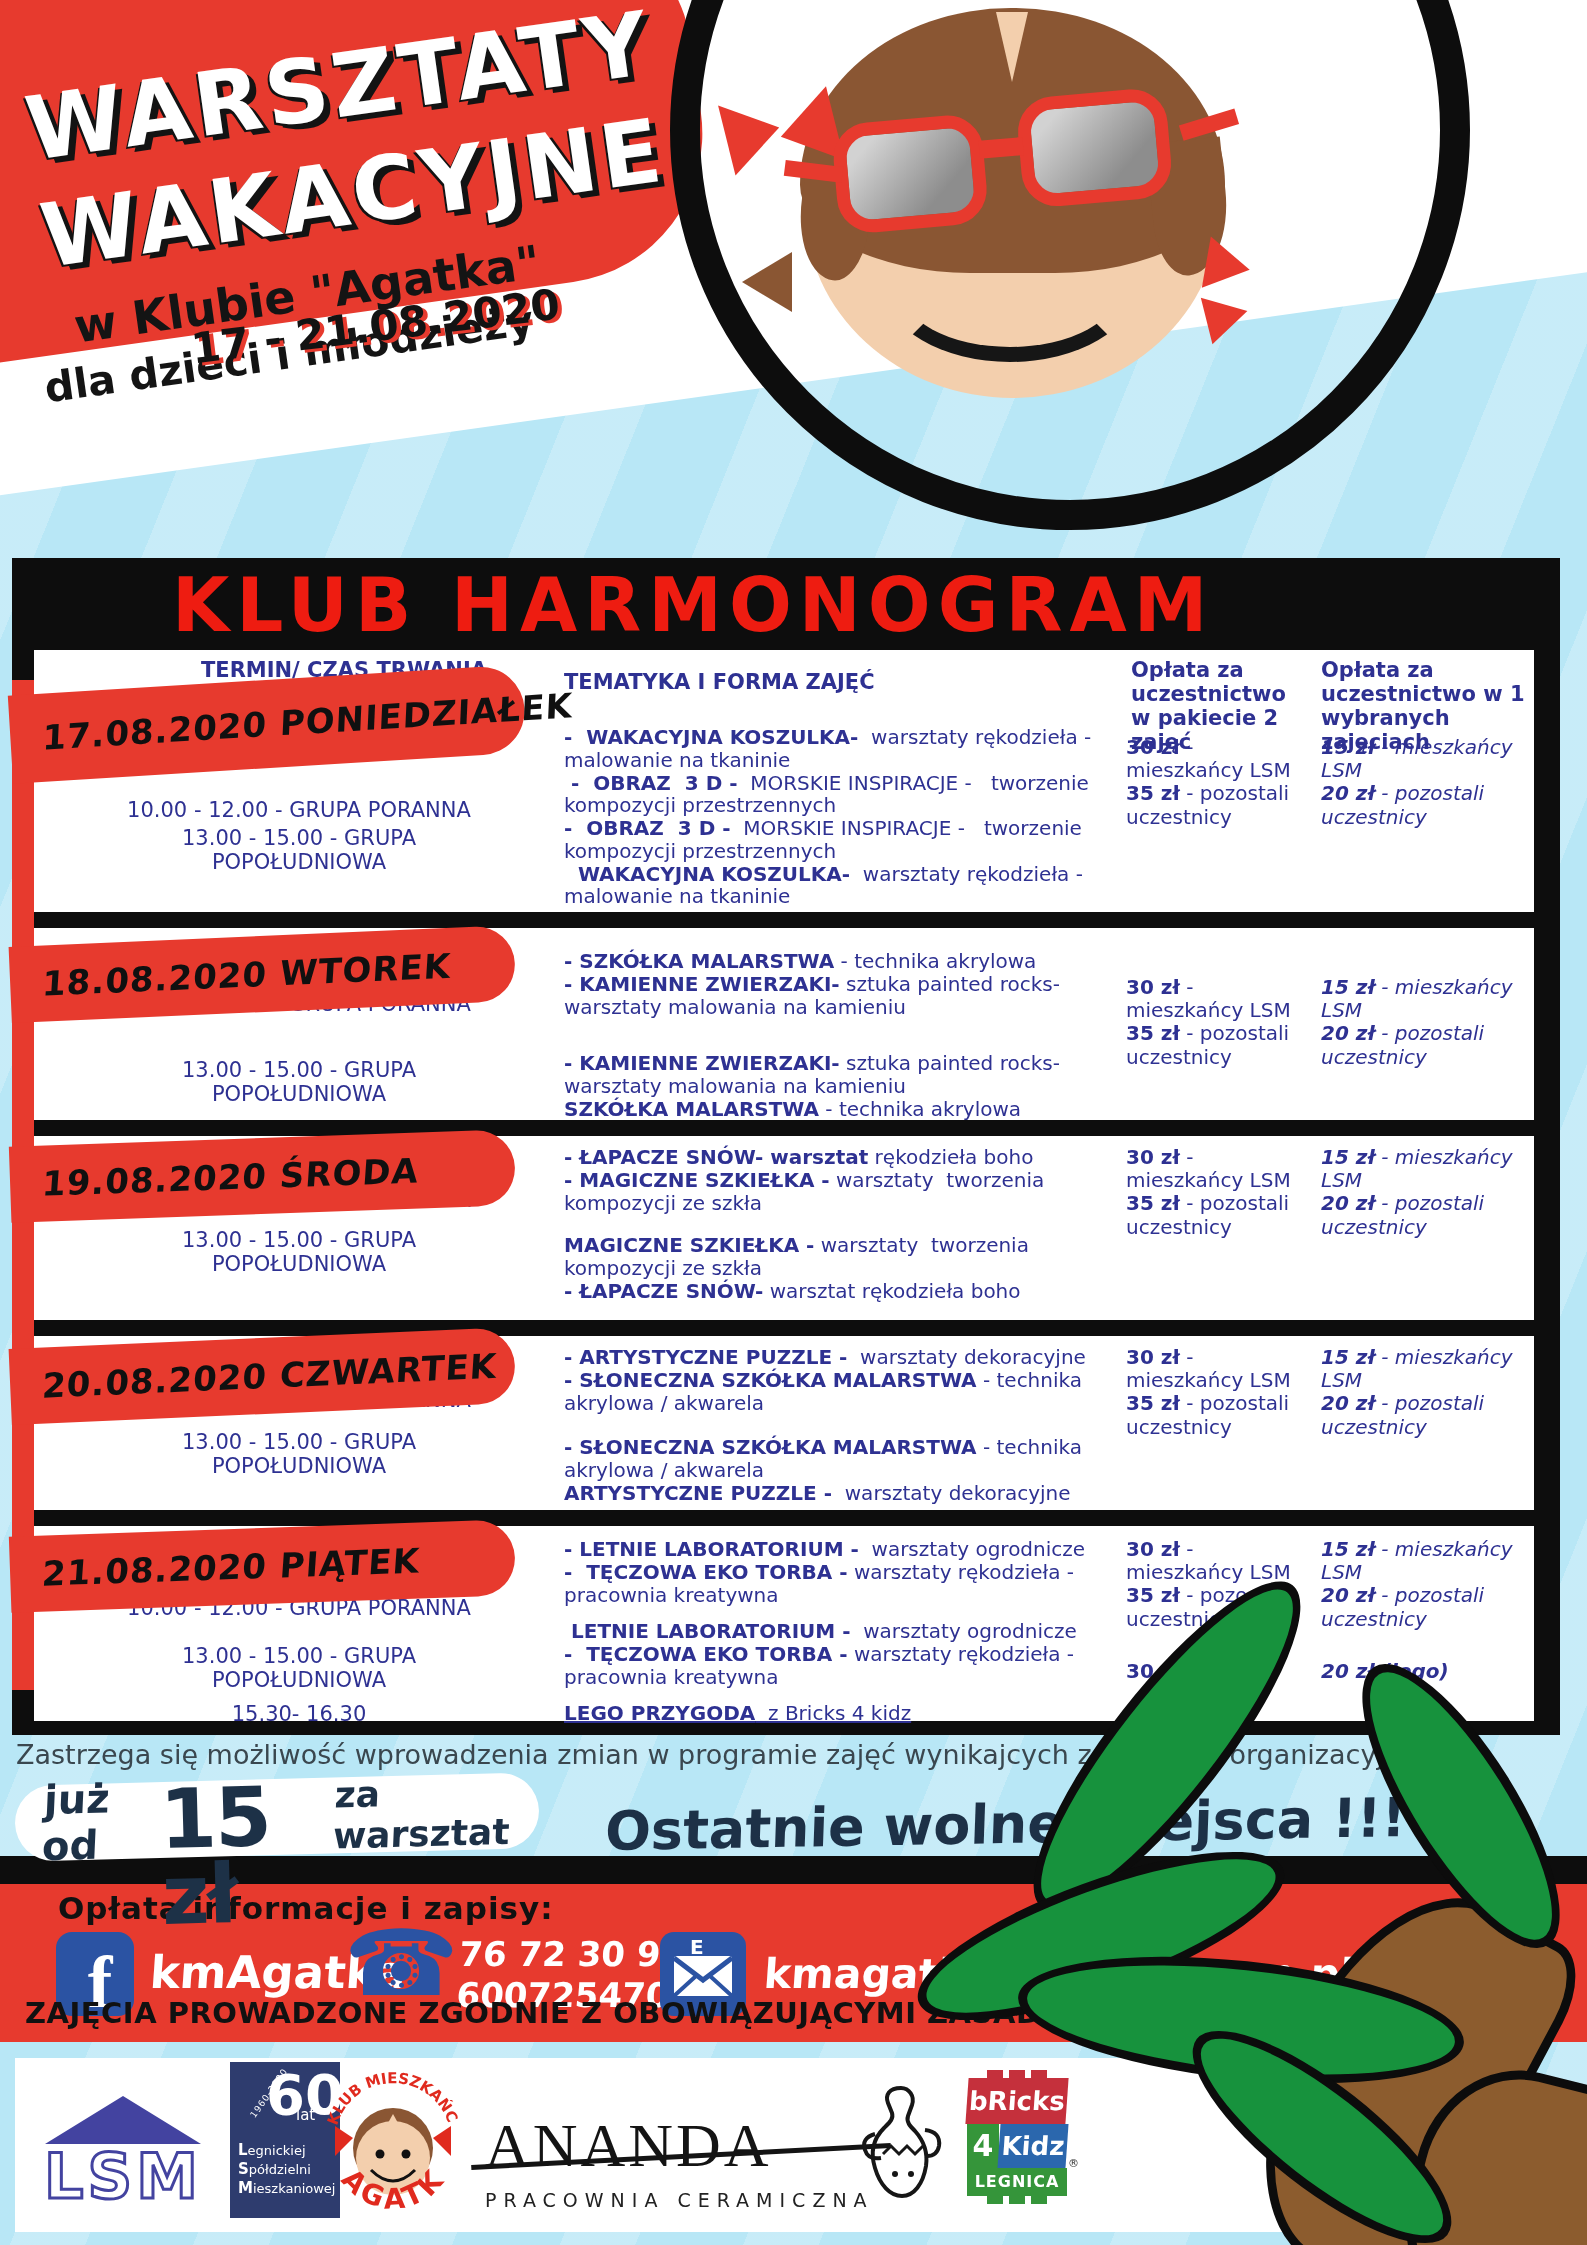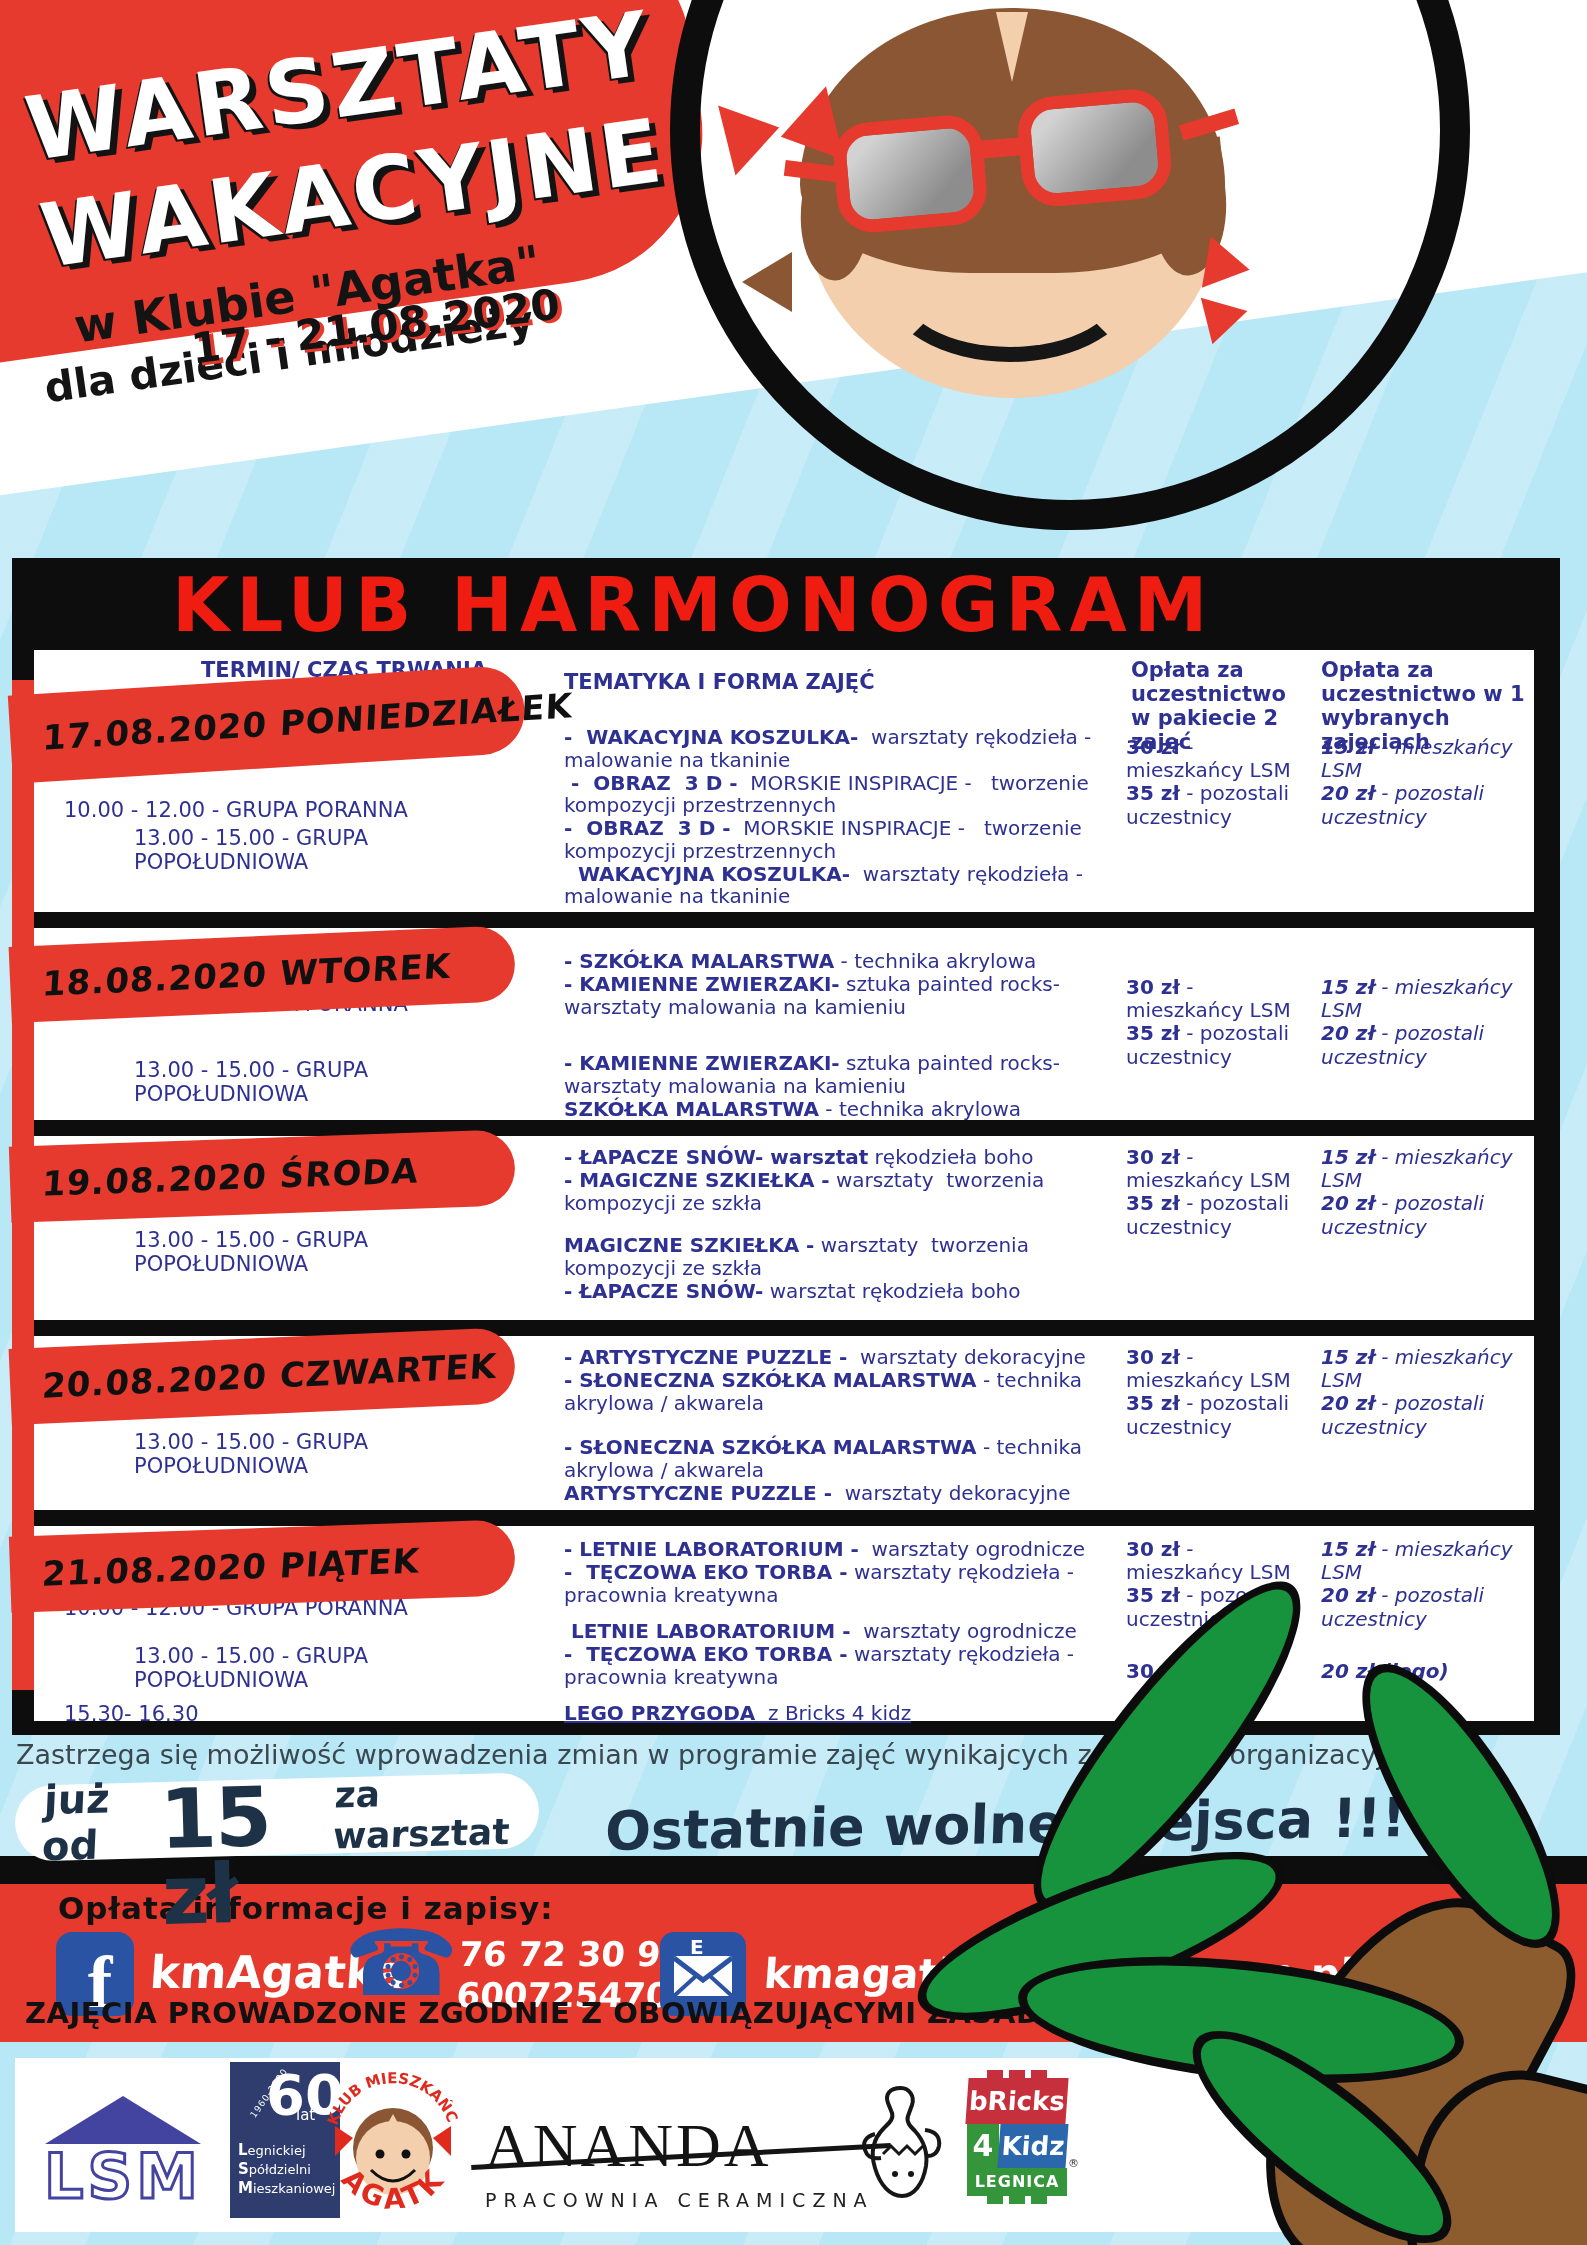--- a/index.html
+++ b/index.html
@@ -39,21 +39,21 @@
   
   .card{position:absolute;left:12px;top:558px;width:1548px;height:1177px;background:#0d0d0d;z-index:5;}
   .sched-title{position:absolute;left:160px;top:4px;font-size:74px;font-weight:800;letter-spacing:7px;color:#ee1c11;white-space:nowrap;z-index:2;}
   .card-inner{position:absolute;left:22px;top:92px;width:1500px;height:1071px;background:#fff;}
   .left-ribbon{position:absolute;left:-22px;top:30px;width:22px;height:1010px;background:#e73a2e;z-index:2;}
   .colhead{position:absolute;font-size:21px;font-weight:700;color:#2e3192;line-height:1.15;}
   .day{position:absolute;left:0;width:100%;}
   .day-banner{position:absolute;left:-24px;height:76px;width:505px;background:#e73a2e;border-radius:0 44px 44px 0;
     display:flex;align-items:center;padding-left:32px;box-sizing:border-box;z-index:3;}
   .day-label{font-size:34px;font-weight:800;color:#101010;letter-spacing:1px;transform:skewX(-6deg);white-space:nowrap;}
-  .tm,.ta{position:absolute;color:#2e3192;font-size:21px;line-height:1.15;z-index:1;}
+  .tm,.ta{position:absolute;color:#2e3192;font-size:21px;line-height:1.15;text-align:center;z-index:1;}
   .tm{left:30px;width:470px;white-space:nowrap;}
   .ta{left:100px;width:330px;}
   .tt,.tb{position:absolute;left:530px;width:562px;z-index:1;}
   .topic{white-space:pre-wrap;font-size:20px;line-height:1.14;color:#2e3192;}
   .topic b,.price-line b{font-weight:700;}
   .p1,.p2{position:absolute;z-index:1;}
   .p1{left:1092px;width:188px;} .p2{left:1287px;width:208px;font-style:italic;}
   .price-line{white-space:pre-wrap;font-size:20px;line-height:1.16;color:#2e3192;}
   .lego-price{font-size:20px;font-weight:700;color:#2e3192;}
   .divider{position:absolute;left:-22px;width:1544px;height:16px;background:#0d0d0d;z-index:1;}

